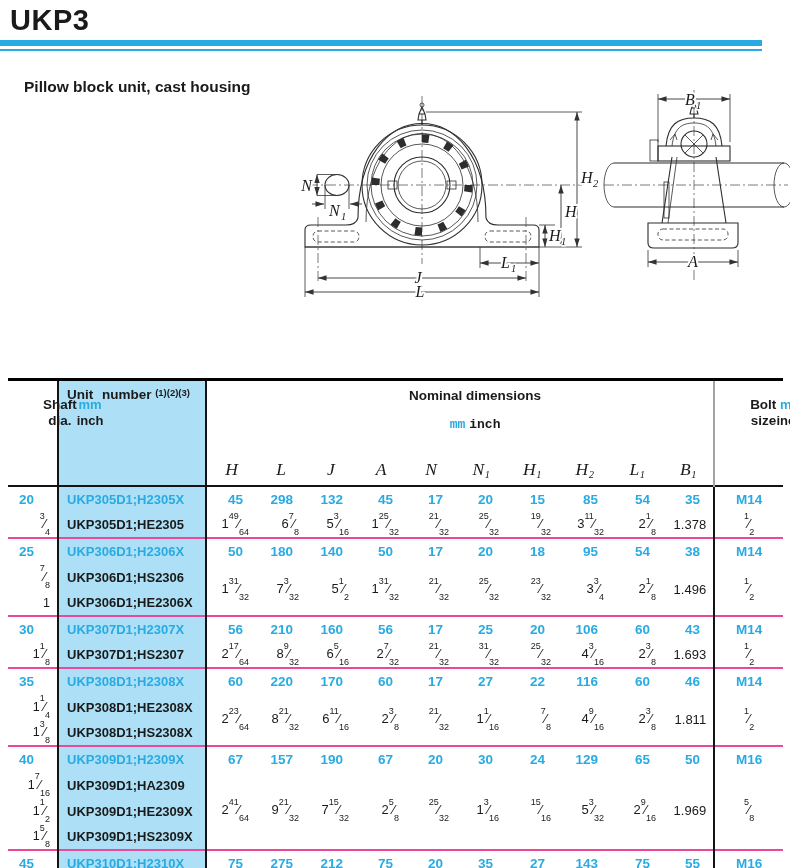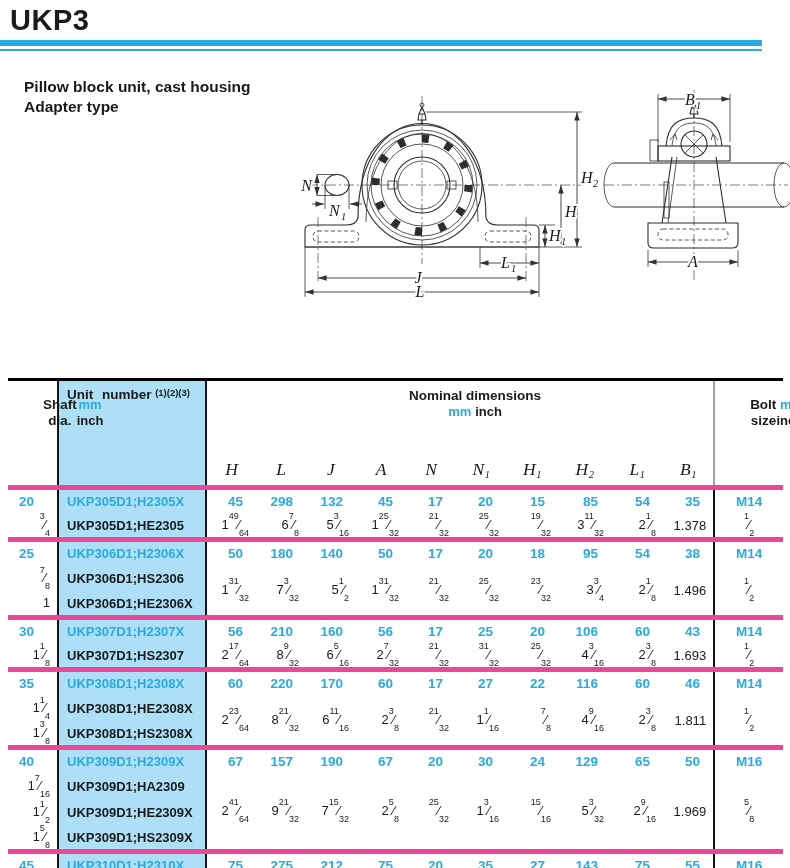--- a/index.html
+++ b/index.html
@@ -38,27 +38,27 @@
   .th-title{font-weight:bold;font-size:13.5px;line-height:16px;}
   .mm-lab{color:#29abe2;font-weight:bold;font-size:13px;line-height:16px;}
   .in-lab{color:#1a1a1a;font-weight:bold;font-size:13px;line-height:16px;}
   .vcol{display:flex;flex-direction:row;justify-content:space-between;height:88px;padding-top:16px;margin-left:35px;}
   .th-shaft{text-align:center;}
   .th-unit{background:#ade0f6;border-left:2px solid #141414;border-right:2px solid #141414;
            text-align:left;padding:6px 0 0 8px;}
   .th-unit .th-title{word-spacing:5px;}
   .refs{font-size:9.5px;font-weight:bold;position:relative;top:-3px;margin-top:28px;}
   .th-nom{padding-top:7px;text-align:center;padding-left:30px;}
-  .nom-mi{}
+  .nom-mi{margin-top:13px;font-family:Liberation Mono, monospace;}
   .nom-mi .mm-lab{margin-right:4px;}
   .th-bolt{border-left:2px solid #a3a3a3;text-align:right;}
   .col-letter{font-family:"Liberation Serif",serif;font-style:italic;font-weight:normal;font-size:17.5px;
               text-align:center;vertical-align:bottom;padding-bottom:5px;}
   .lsub{font-size:10.5px;font-style:italic;position:relative;top:2.5px;left:.5px;font-family:"Liberation Serif",serif;}
-  tbody{border-top:5px solid #ec4899;}
+  tbody{border-top:2px solid #ec4899;}
   tbody tr{height:26px;}
   td{vertical-align:middle;}
   .shaft-mm{color:#29abe2;font-weight:bold;text-align:left;padding-left:11px;font-size:13.5px;}
   .shaft-inch{text-align:right;padding-right:7px;font-size:12.5px;}
   .c-unit{background:#ade0f6;border-left:2px solid #141414;border-right:2px solid #141414;
           text-align:left;padding-left:8px;font-weight:bold;font-size:13px;margin-top:32px;}
   .u-first{color:#29abe2;}
   .dim{text-align:right;}
   .mmv{color:#29abe2;font-weight:bold;font-size:13.5px;}
   .dim.mmv{padding-right:13px;}
@@ -70,21 +70,20 @@
   .fsl{font-size:13px;}
 </style>
 </head>
 <body>
 
 <div class="page-title">UKP3</div>
 <div class="rule rule-thick"></div>
 <div class="rule rule-thin"></div>
 <div class="subtitle">
   <div>Pillow block unit, cast housing</div>
-  <div>Adapter type</div>
 </div>
 
 <svg class="diagram" width="522" height="245" viewBox="0 0 522 245">
   <defs>
     <marker id="ar" viewBox="0 0 10 8" markerWidth="10" markerHeight="8" refX="9.5" refY="4" orient="auto-start-reverse">
       <path d="M0,1 L9.5,4 L0,7 Z" fill="#333"></path>
     </marker>
   </defs>
 
   <g>

